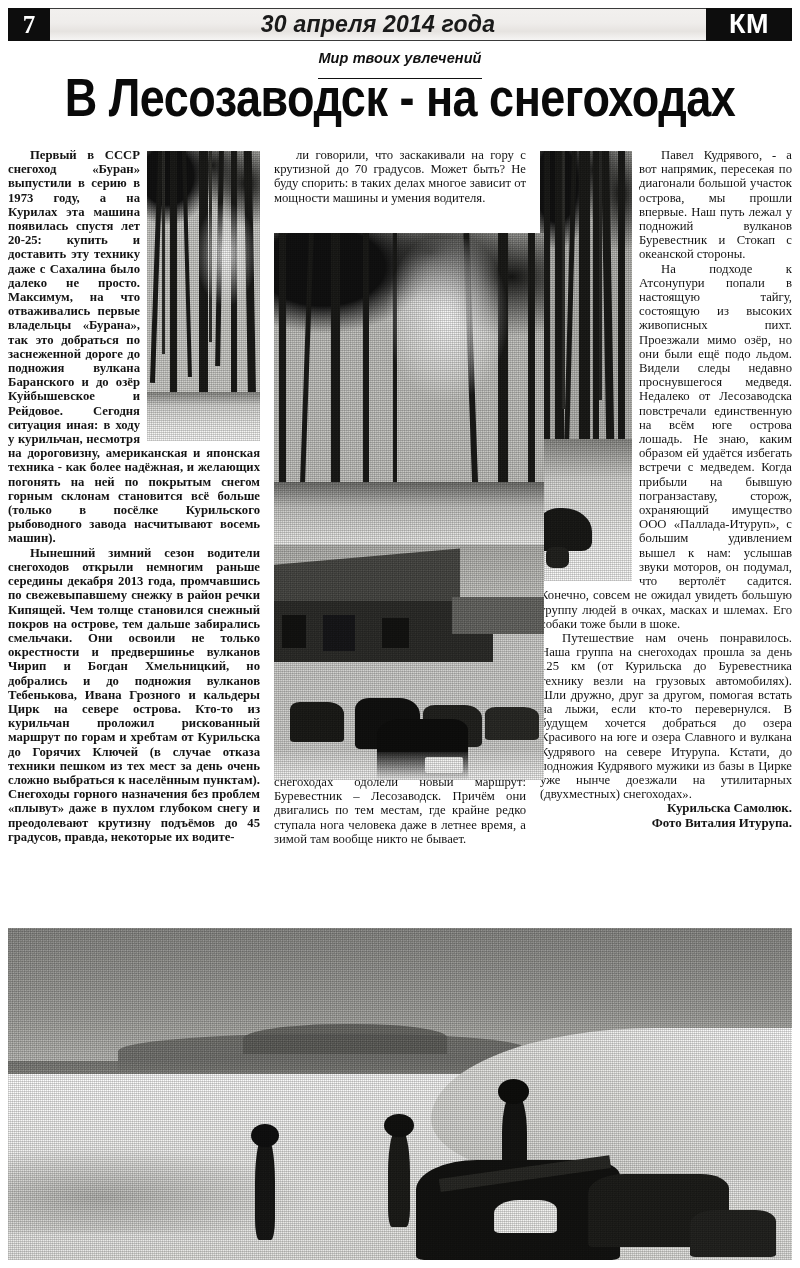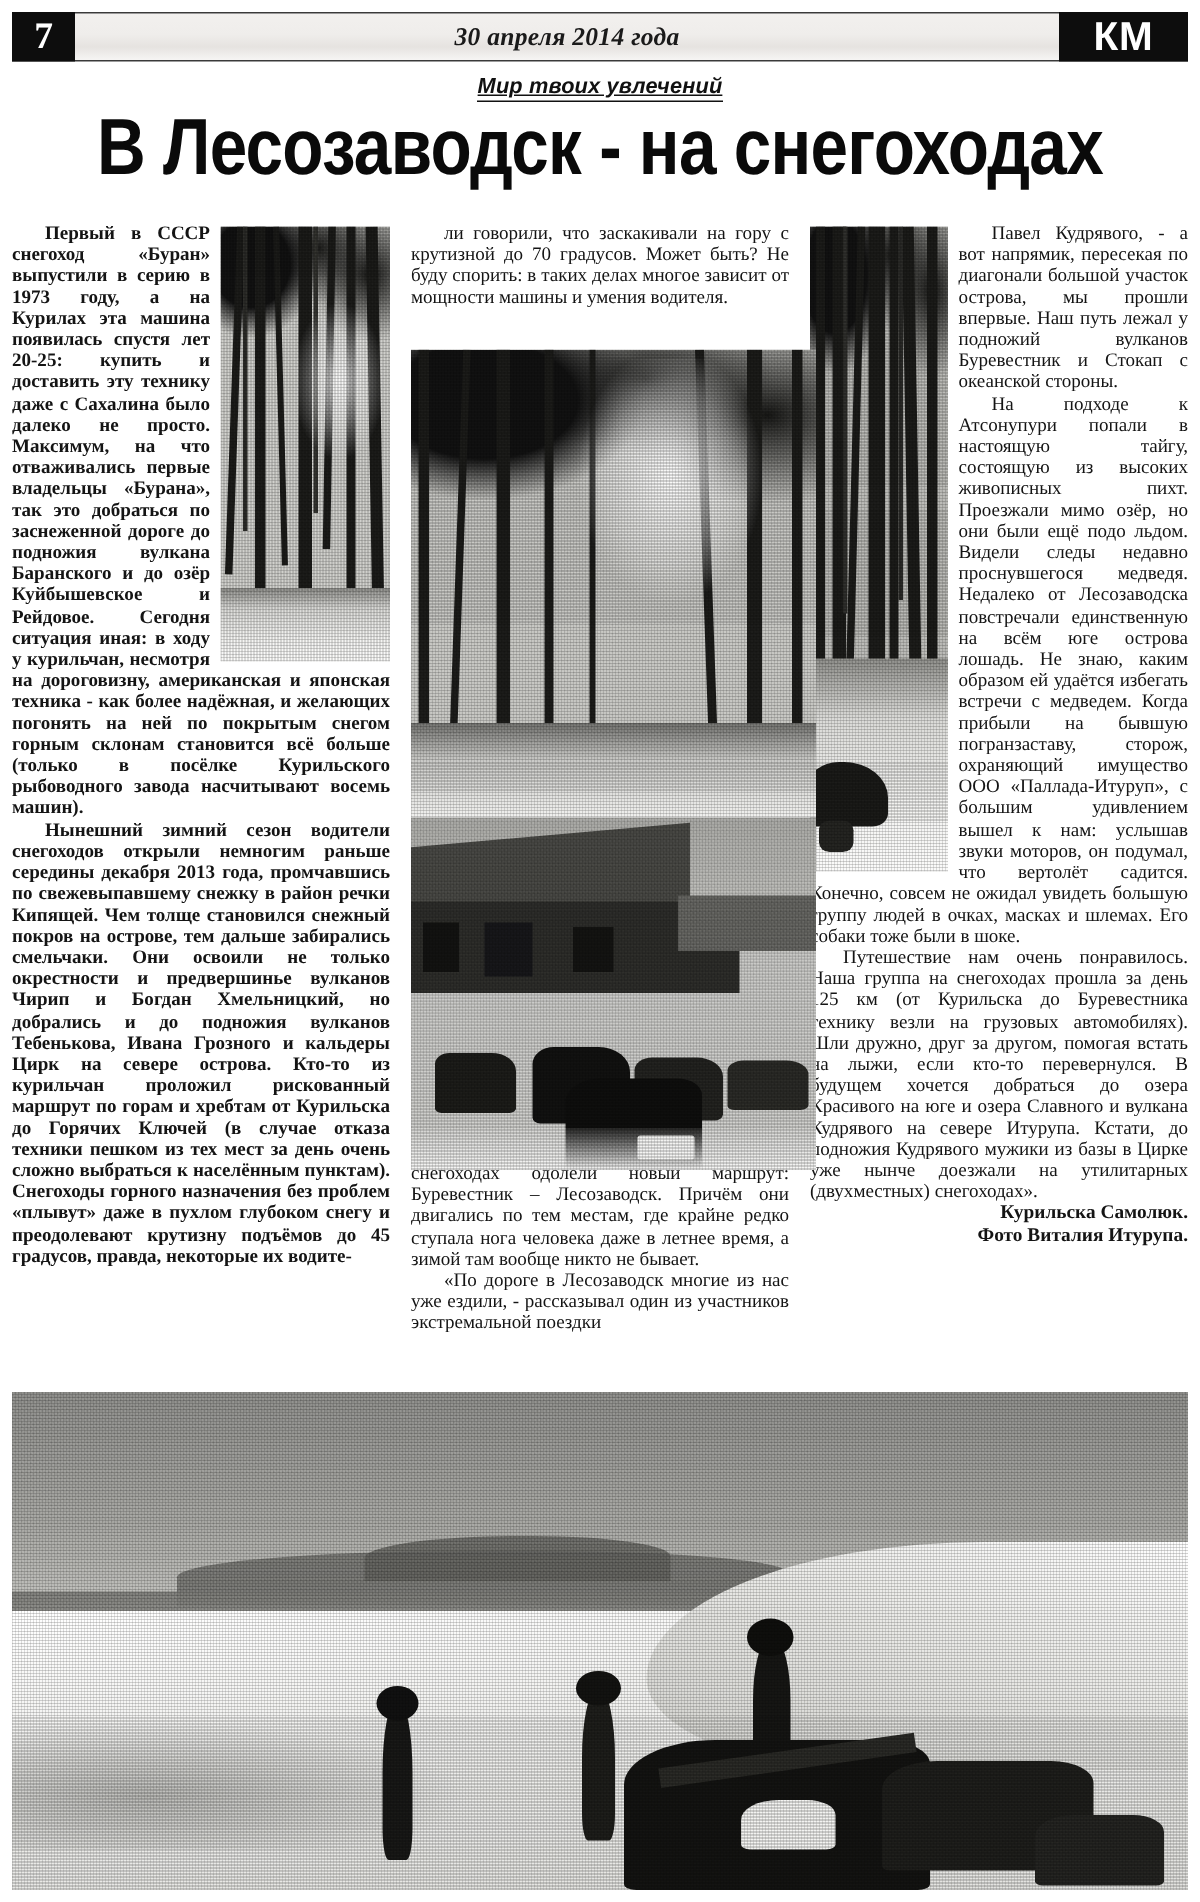--- a/index.html
+++ b/index.html
@@ -21,40 +21,40 @@
   }
   .masthead .pagenum{
     width:42px;background:#0d0d0d;color:#ffffff;
     display:flex;align-items:center;justify-content:center;
     font-family:"Liberation Serif", serif;
     font-weight:bold;font-size:25px;line-height:1;
     margin:-1px 0 -1px -1px;
   }
   .masthead .dateline{
     flex:1;display:flex;align-items:center;justify-content:center;
-    font-family:Liberation Serif, serif;
-    font-style:italic;font-weight:bold;font-size:17px;
+    font-family:Liberation Sans, sans-serif;
+    font-style:italic;font-weight:bold;font-size:23px;
     letter-spacing:.2px;color:#1a1a1a;
   }
   .masthead .brand{
     width:86px;background:#0d0d0d;color:#ffffff;
     display:flex;align-items:center;justify-content:center;
     font-family:"Liberation Sans", sans-serif;
     font-weight:bold;font-size:27px;letter-spacing:.5px;
     margin:-1px -1px -1px 0;
   }
 
   
   .rubric{
     position:absolute;left:0;top:50px;width:800px;text-align:center;
     font-family:"Liberation Sans", sans-serif;
     font-style:italic;font-weight:bold;font-size:14.5px;
     color:#111;letter-spacing:.1px;
   }
-  .rubric span{border-bottom:1.6px solid #111;padding-bottom:1px;text-decoration:underline;}
+  .rubric span{border-bottom:1.6px solid #111;padding-bottom:12px;}
 
   .headline{
     position:absolute;left:0;top:70px;width:800px;text-align:center;
     font-family:"Liberation Sans", sans-serif;
     font-weight:bold;font-size:45px;line-height:1.06;
     color:#0a0a0a;
     letter-spacing:-0.5px;
     transform:scaleY(1.18);
     transform-origin:top center;
   }
@@ -177,21 +177,20 @@
       </div>
     </div>
     <p>Первый в СССР снегоход «Буран» выпустили в серию в 1973 году, а на Курилах эта машина появилась спустя лет 20-25: купить и доставить эту технику даже с Сахалина было далеко не просто. Максимум, на что отваживались первые владельцы «Бурана», так это добраться по заснеженной дороге до подножия вулкана Баранского и до озёр Куйбышевское и Рейдовое. Сегодня ситуация иная: в ходу у курильчан, несмотря на дороговизну, американская и японская техника - как более надёжная, и желающих погонять на ней по покрытым снегом горным склонам становится всё больше (только в посёлке Курильского рыбоводного завода насчитывают восемь машин).</p>
     <p>Нынешний зимний сезон водители снегоходов открыли немногим раньше середины декабря 2013 года, промчавшись по свежевыпавшему снежку в район речки Кипящей. Чем толще становился снежный покров на острове, тем дальше забирались смельчаки. Они освоили не только окрестности и предвершинье вулканов Чирип и Богдан Хмельницкий, но добрались и до подножия вулканов Тебенькова, Ивана Грозного и кальдеры Цирк на севере острова. Кто-то из курильчан проложил рискованный маршрут по горам и хребтам от Курильска до Горячих Ключей (в случае отказа техники пешком из тех мест за день очень сложно выбраться к населённым пунктам). Снегоходы горного назначения без проблем «плывут» даже в пухлом глубоком снегу и преодолевают крутизну подъёмов до 45 градусов, правда, некоторые их водите-</p>
   </div>
 
   <div class="col c2">
     <p>ли говорили, что заскакивали на гору с крутизной до 70 градусов. Может быть? Не буду спорить: в таких делах многое зависит от мощности машины и умения водителя.</p>
     <div style="height:556px"></div>
     <p>Не так давно десять курильчан на горных снегоходах одолели новый маршрут: Буревестник – Лесозаводск. Причём они двигались по тем местам, где крайне редко ступала нога человека даже в летнее время, а зимой там вообще никто не бывает.</p>
-    <p>«По дороге в Лесозаводск многие из нас уже ездили, - рассказывал один из участников экстремальной поездки</p>
   </div>
 
   <div class="col c3">
     <div class="ph float-left photoC">
       <div class="forest" style="background:#b9b9b5;">
         <div class="canopy" style="height:55%"></div>
         <div class="trunk" style="left:4%;top:0;width:6px;height:72%;"></div>
         <div class="trunk" style="left:16%;top:0;width:9px;height:80%;"></div>
         <div class="trunk" style="left:30%;top:0;width:5px;height:68%;transform:rotate(1.5deg);"></div>
         <div class="trunk" style="left:42%;top:0;width:11px;height:78%;"></div>

